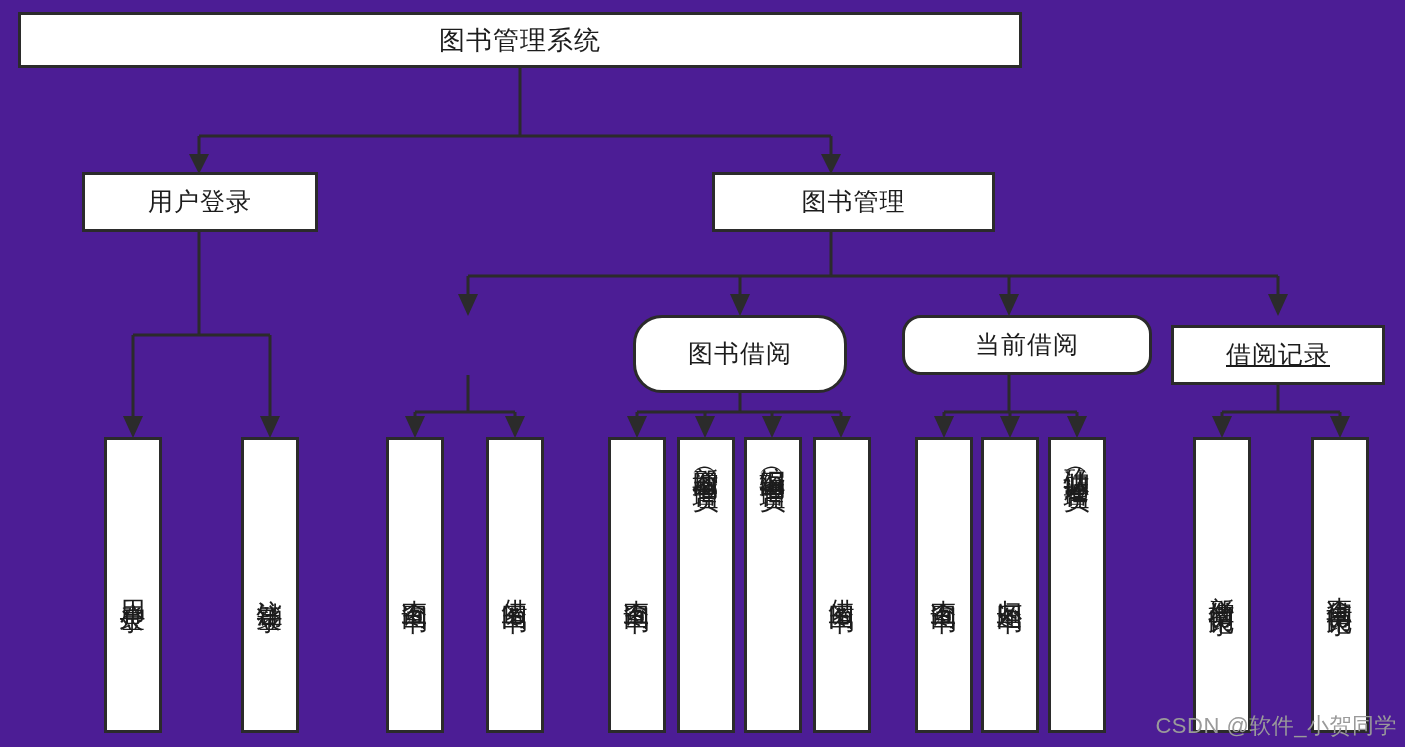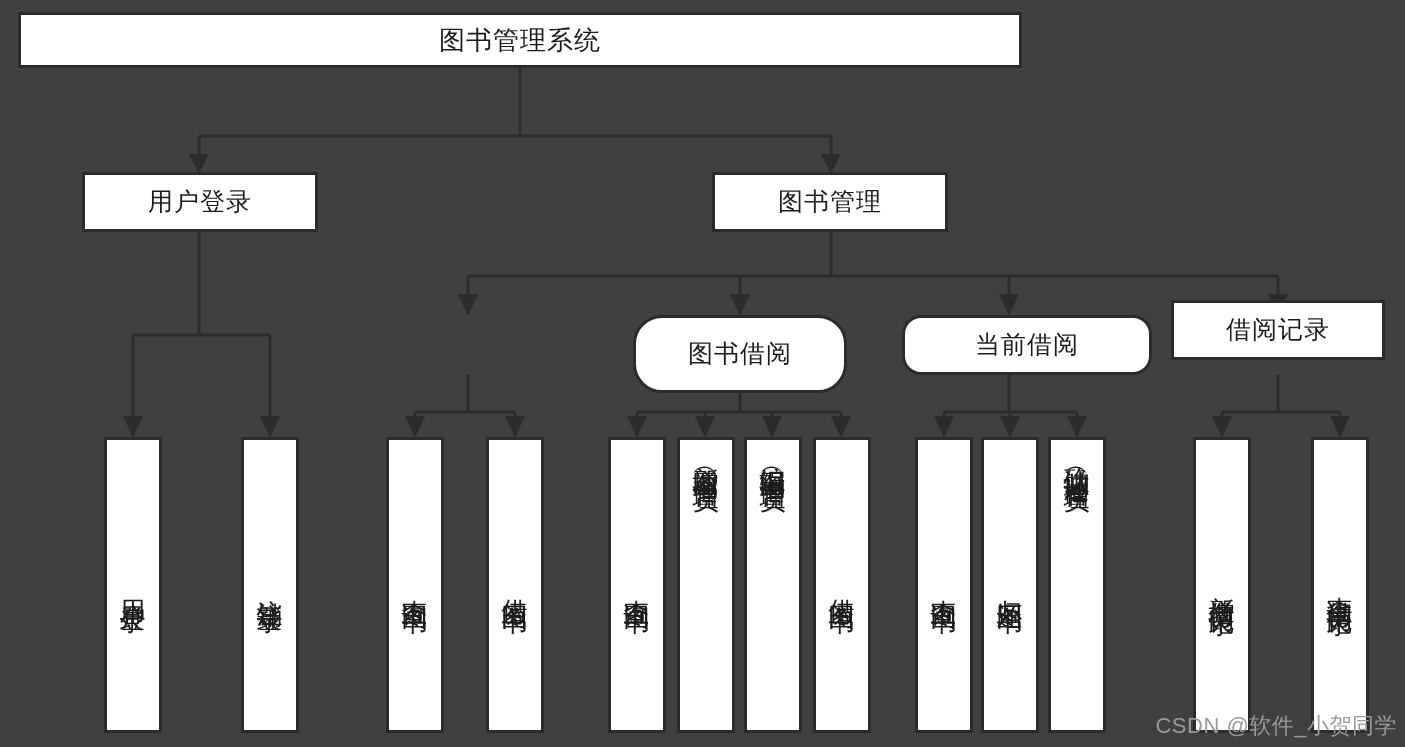--- a/index.html
+++ b/index.html
@@ -9,21 +9,21 @@
     background: #ffffff;
   }
   body {
     font-family: "Liberation Sans", "DejaVu Sans", sans-serif;
     color: #1a1a1a;
   }
   #canvas {
     position: relative;
     width: 1405px;
     height: 747px;
-    background: #404040;
+    background: #4c1d95;
     overflow: hidden;
   }
   
   #wires {
     position: absolute;
     left: 0;
     top: 0;
     width: 1405px;
     height: 747px;
     pointer-events: none;
@@ -167,34 +167,34 @@
   </svg>
 
   <div class="node root" style="left:18px; top:12px; width:1004px; height:56px;">
     <span class="label">图书管理系统</span>
   </div>
 
   <div class="node" style="left:82px; top:172px; width:236px; height:60px;">
     <span class="label">用户登录</span>
   </div>
 
-  <div class="node" style="left:712px; top:172px; width:236px; height:60px;">
+  <div class="node" style="left:712px; top:172px; width:283px; height:60px;">
     <span class="label">图书管理</span>
   </div>
 
 
   <div class="node" style="left:633px; top:315px; width:214px; height:78px;border-radius:29px;">
     <span class="label">图书借阅</span>
   </div>
 
   <div class="node" style="left:902px; top:315px; width:250px; height:60px;border-radius:19px;">
     <span class="label">当前借阅</span>
   </div>
 
-  <div class="node" style="left:1171px; top:300px; width:214px; height:60px;">
+  <div class="node" style="left:1171px; top:325px; width:214px; height:60px;text-decoration:underline;">
     <span class="label">借阅记录</span>
   </div>
 
   <div class="node leaf mid-text" style="left:104px; top:437px; width:58px; height:296px;">
     <span class="label">用户登录</span>
   </div>
 
   <div class="node leaf mid-text" style="left:241px; top:437px; width:58px; height:296px;">
     <span class="label">注销登录</span>
   </div>

